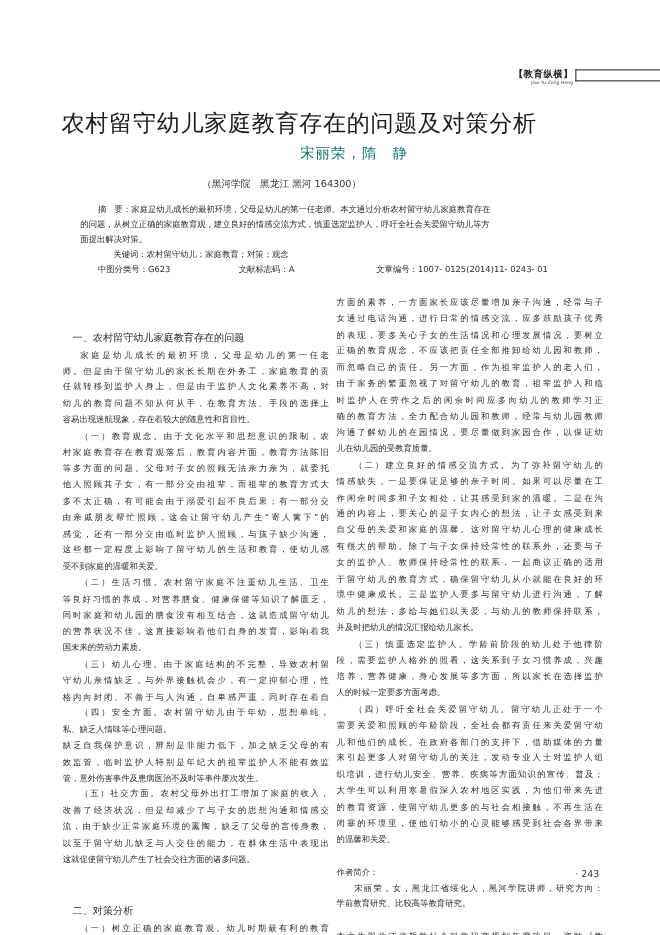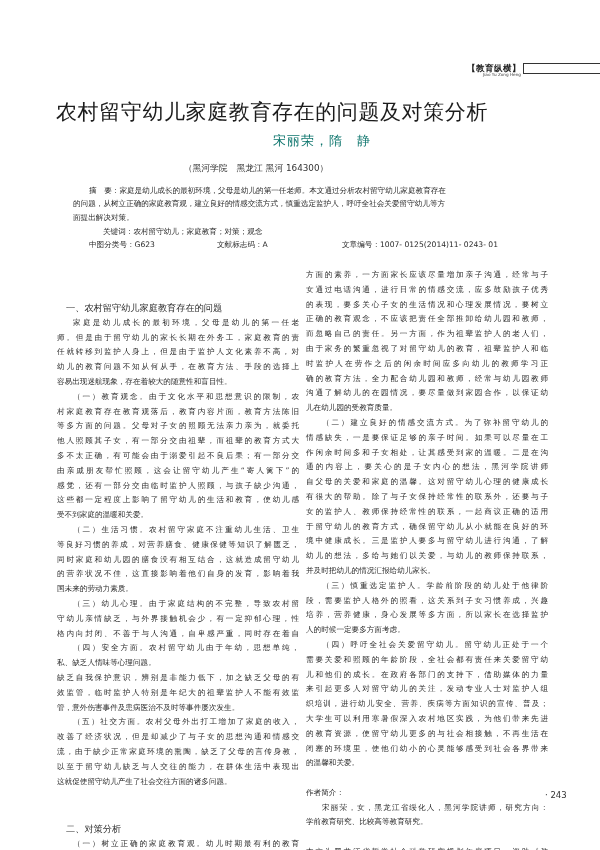--- a/index.html
+++ b/index.html
@@ -21,21 +21,21 @@
   .abstract .line { white-space:nowrap; }
   .meta-row { position:absolute; top:239px; font-size:7.6px; line-height:12px; color:#2a2a2a; white-space:nowrap; }
   .col { position:absolute; top:268px; width:242px; font-size:7.6px; line-height:14.8px; color:#2b2b2b; }
   .col .ln { white-space:nowrap; overflow:visible; height:14.8px; text-align:justify; text-align-last:justify; }
   .col .ln.last { text-align-last:left; }
   .col .ln.ind { padding-left:16px; }
   .col .h { font-size:9.2px; padding-left:9px; text-align-last:left;margin-top:33px; }
   .col .gap { height:14.8px; }
   .leftcol { left:57px; }
   .rightcol { left:306px; }
-  .page-num { position:absolute; left:545px; top:790px; font-size:8.5px; color:#333; }
+  .page-num { position:absolute; left:523px; top:790px; font-size:8.5px; color:#333; }
 </style>
 </head>
 <body>
 
 <div class="header-tag">
   <div class="cn">【教育纵横】</div>
   <div class="py">Jiao Yu Zong Heng</div>
 </div>
 <div class="header-box"></div>
 
@@ -101,21 +101,21 @@
     <div class="ln">正确的教育观念，不应该把责任全部推卸给幼儿园和教师，</div>
     <div class="ln">而忽略自己的责任。另一方面，作为祖辈监护人的老人们，</div>
     <div class="ln">由于家务的繁重忽视了对留守幼儿的教育，祖辈监护人和临</div>
     <div class="ln">时监护人在劳作之后的闲余时间应多向幼儿的教师学习正</div>
     <div class="ln">确的教育方法，全力配合幼儿园和教师，经常与幼儿园教师</div>
     <div class="ln">沟通了解幼儿的在园情况，要尽量做到家园合作，以保证幼</div>
     <div class="ln last">儿在幼儿园的受教育质量。</div>
     <div class="ln ind">（二）建立良好的情感交流方式。为了弥补留守幼儿的</div>
     <div class="ln">情感缺失，一是要保证足够的亲子时间。如果可以尽量在工</div>
     <div class="ln">作闲余时间多和子女相处，让其感受到家的温暖。二是在沟</div>
-    <div class="ln">通的内容上，要关心的是子女内心的想法，黑河学院讲师</div>
+    <div class="ln">通的内容上，要关心的是子女内心的想法，让子女感受到来</div>
     <div class="ln">自父母的关爱和家庭的温馨。这对留守幼儿心理的健康成长</div>
     <div class="ln">有很大的帮助。除了与子女保持经常性的联系外，还要与子</div>
     <div class="ln">女的监护人、教师保持经常性的联系，一起商议正确的适用</div>
     <div class="ln">于留守幼儿的教育方式，确保留守幼儿从小就能在良好的环</div>
     <div class="ln">境中健康成长。三是监护人要多与留守幼儿进行沟通，了解</div>
     <div class="ln">幼儿的想法，多给与她们以关爱，与幼儿的教师保持联系，</div>
     <div class="ln last">并及时把幼儿的情况汇报给幼儿家长。</div>
     <div class="ln ind">（三）慎重选定监护人。学龄前阶段的幼儿处于他律阶</div>
     <div class="ln">段，需要监护人格外的照看，这关系到子女习惯养成，兴趣</div>
     <div class="ln">培养，营养健康，身心发展等多方面，所以家长在选择监护</div>

